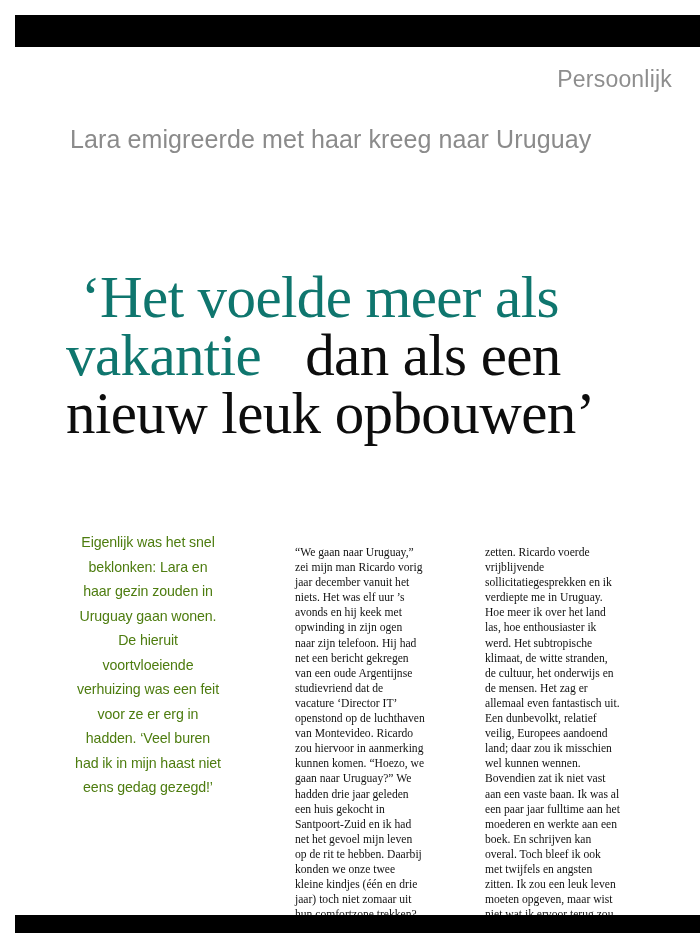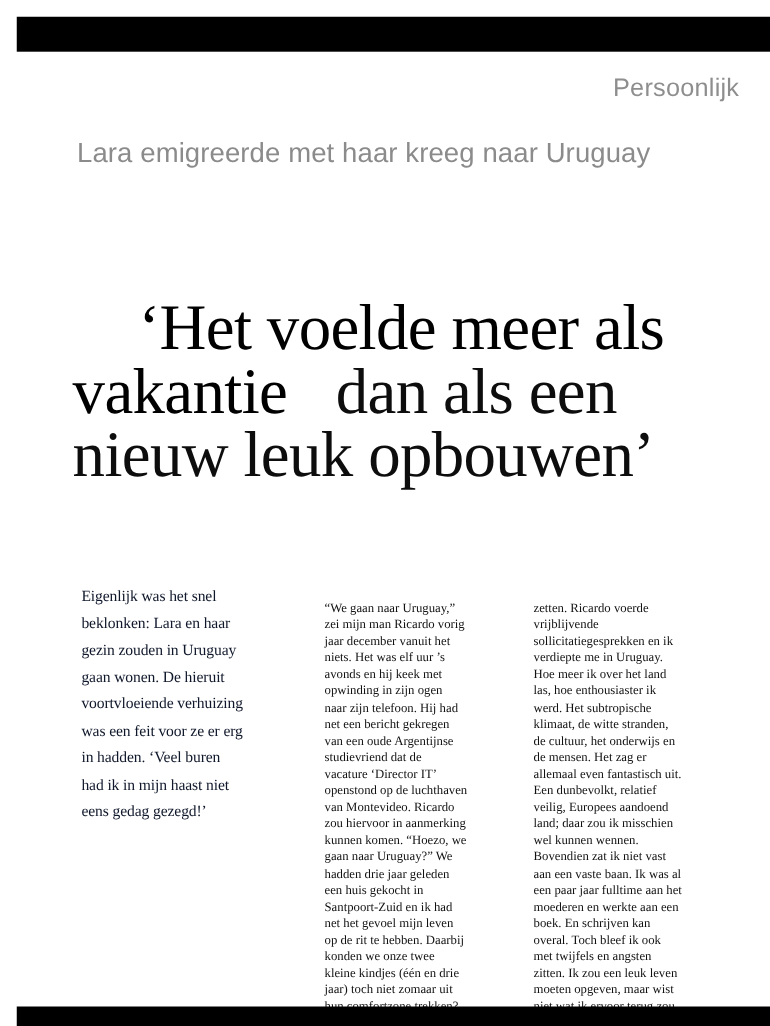--- a/index.html
+++ b/index.html
@@ -65,35 +65,35 @@
     left: 36px;
     top: 238px;
     width: 600px;
     font-family: "Liberation Serif", serif;
     font-size: 59px;
     font-weight: 400;
     line-height: 58px;
     letter-spacing: -0.6px;
     color: #0d0d0d;
   }
-  .headline .accent { color: #000000; margin-left: 45px; }
+  .headline .accent { color: #0f766e; }
 
   
   .lead {
     position: absolute;
     left: 44px;
     top: 500px;
     width: 178px;
-    text-align: left;
-    font-family: Liberation Serif, serif;
+    text-align: center;
+    font-family: Liberation Sans, sans-serif;
     font-size: 14.2px;
     font-weight: 400;
     line-height: 24.5px;
     letter-spacing: -0.1px;
-    color: #0f172a;
+    color: #4d7c0f;
   }
 
   
   .col {
     position: absolute;
     top: 500px;
     font-family: "Liberation Serif", serif;
     font-size: 11.6px;
     line-height: 15.1px;
     color: #111111;

